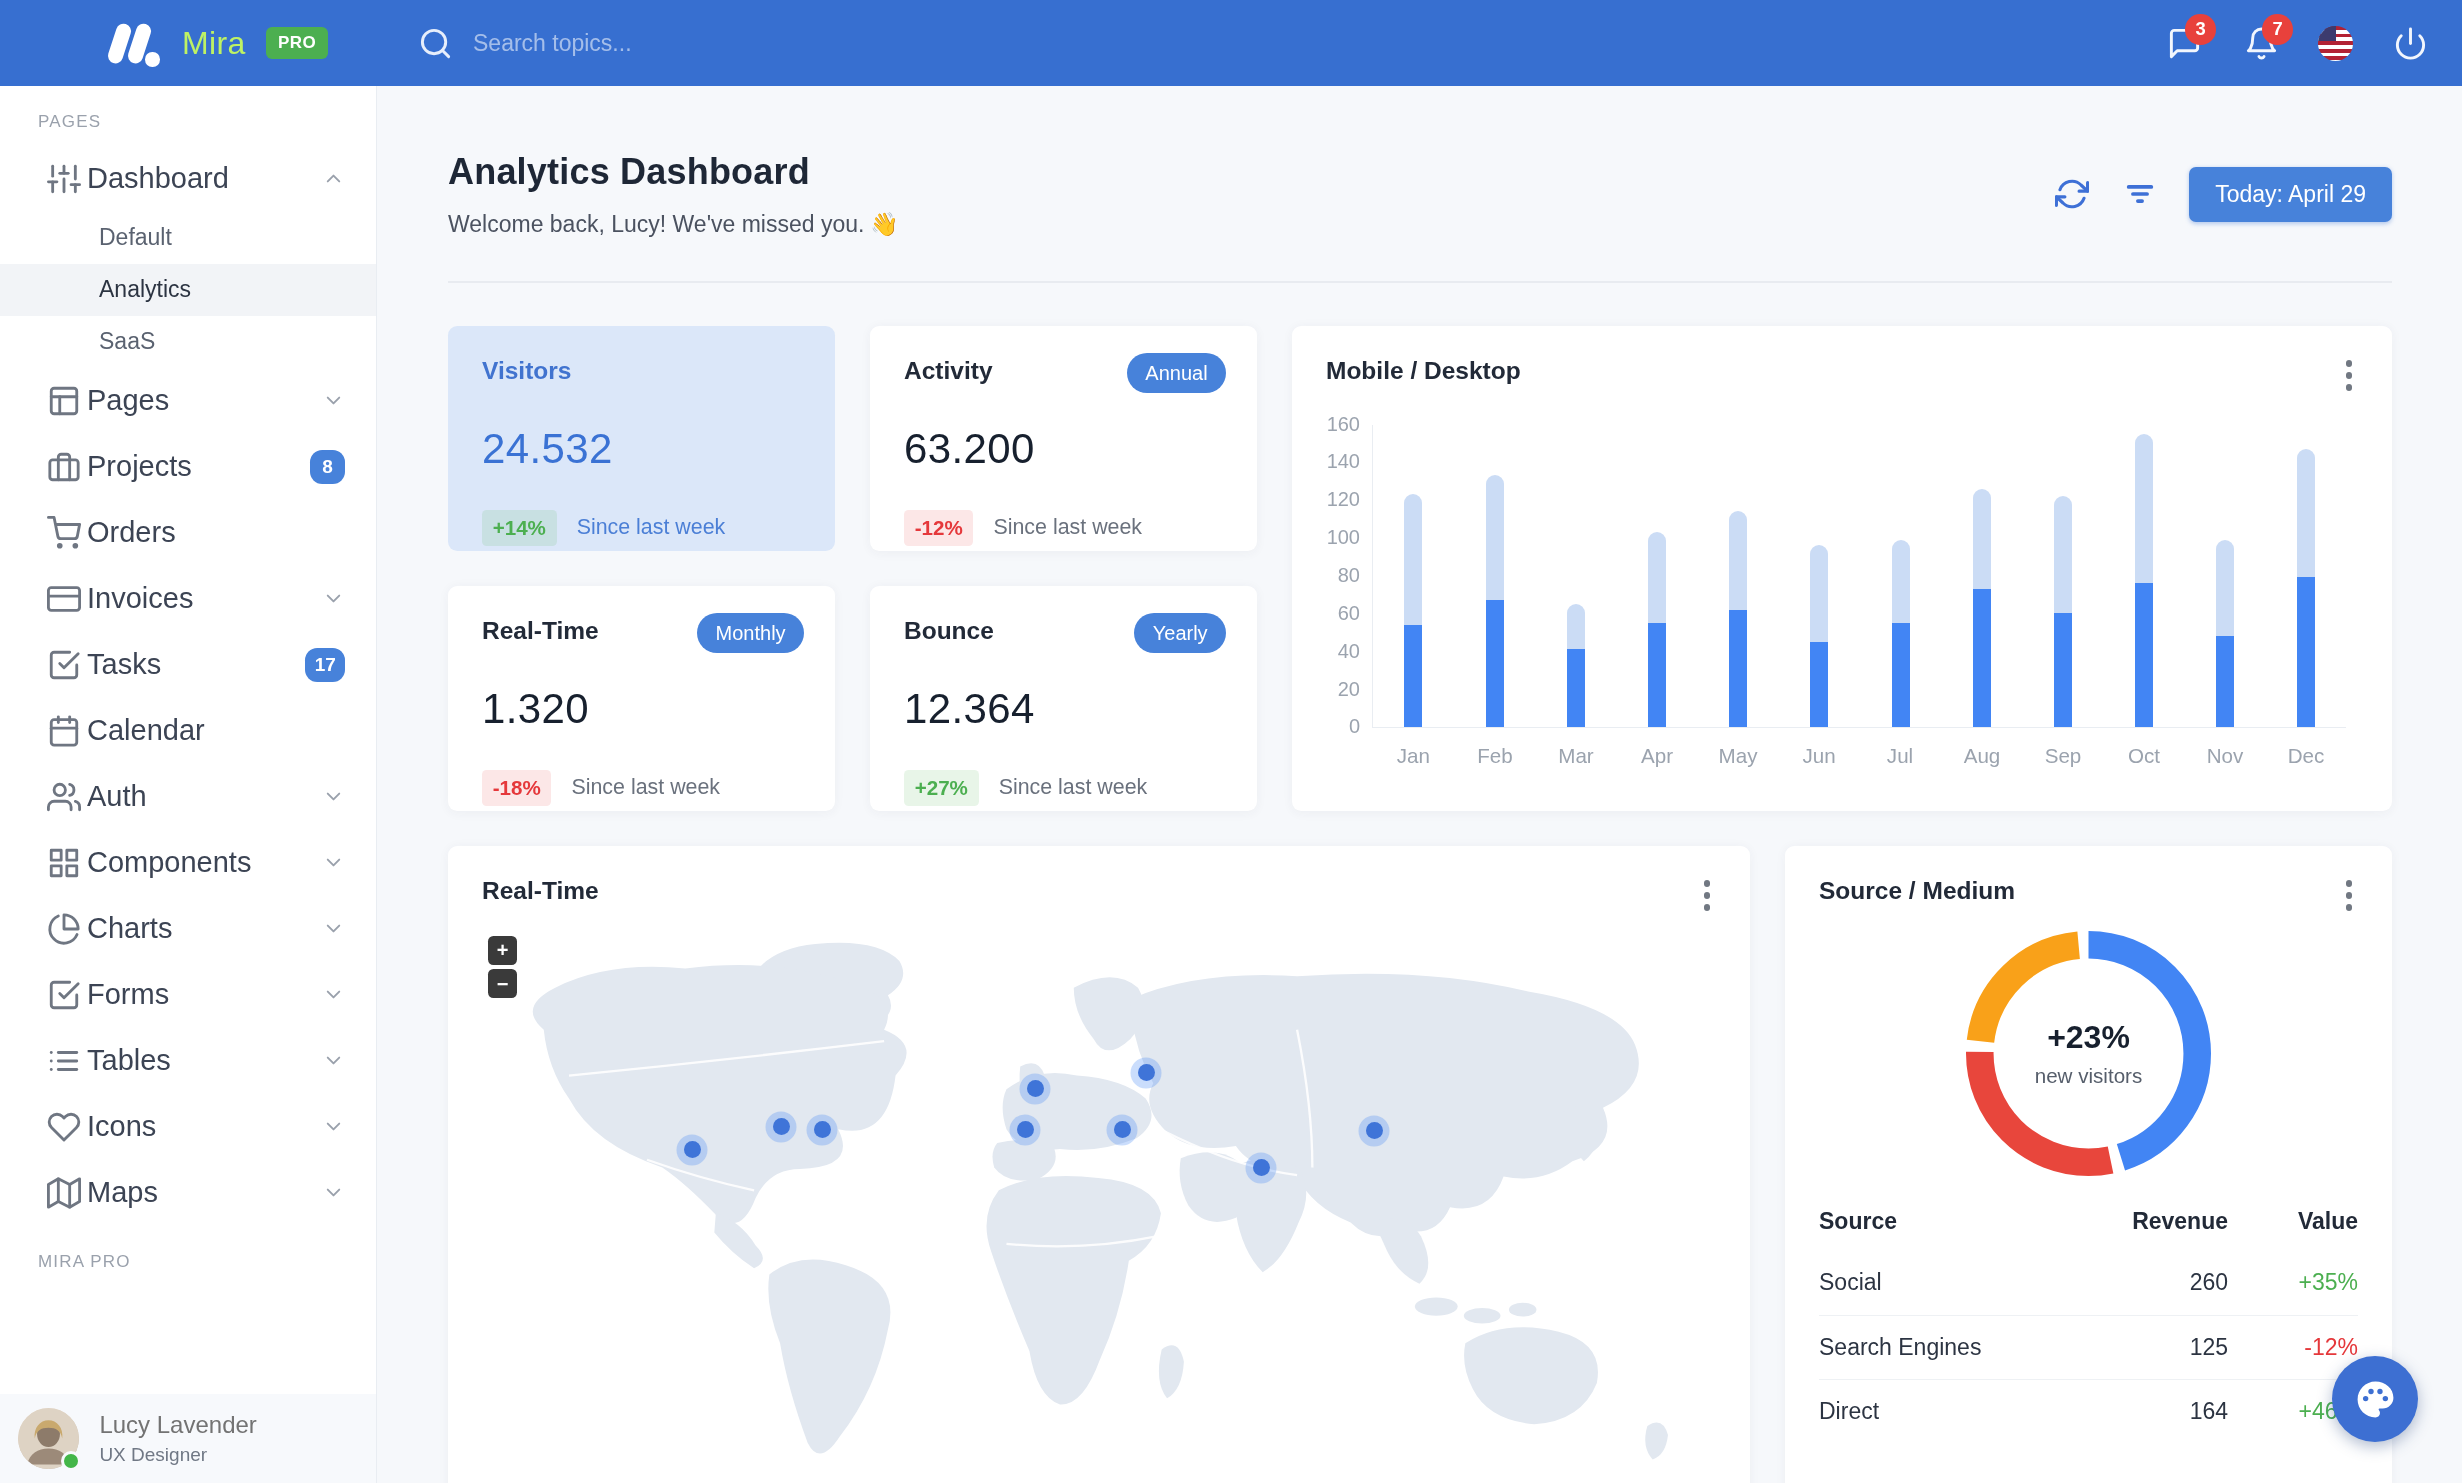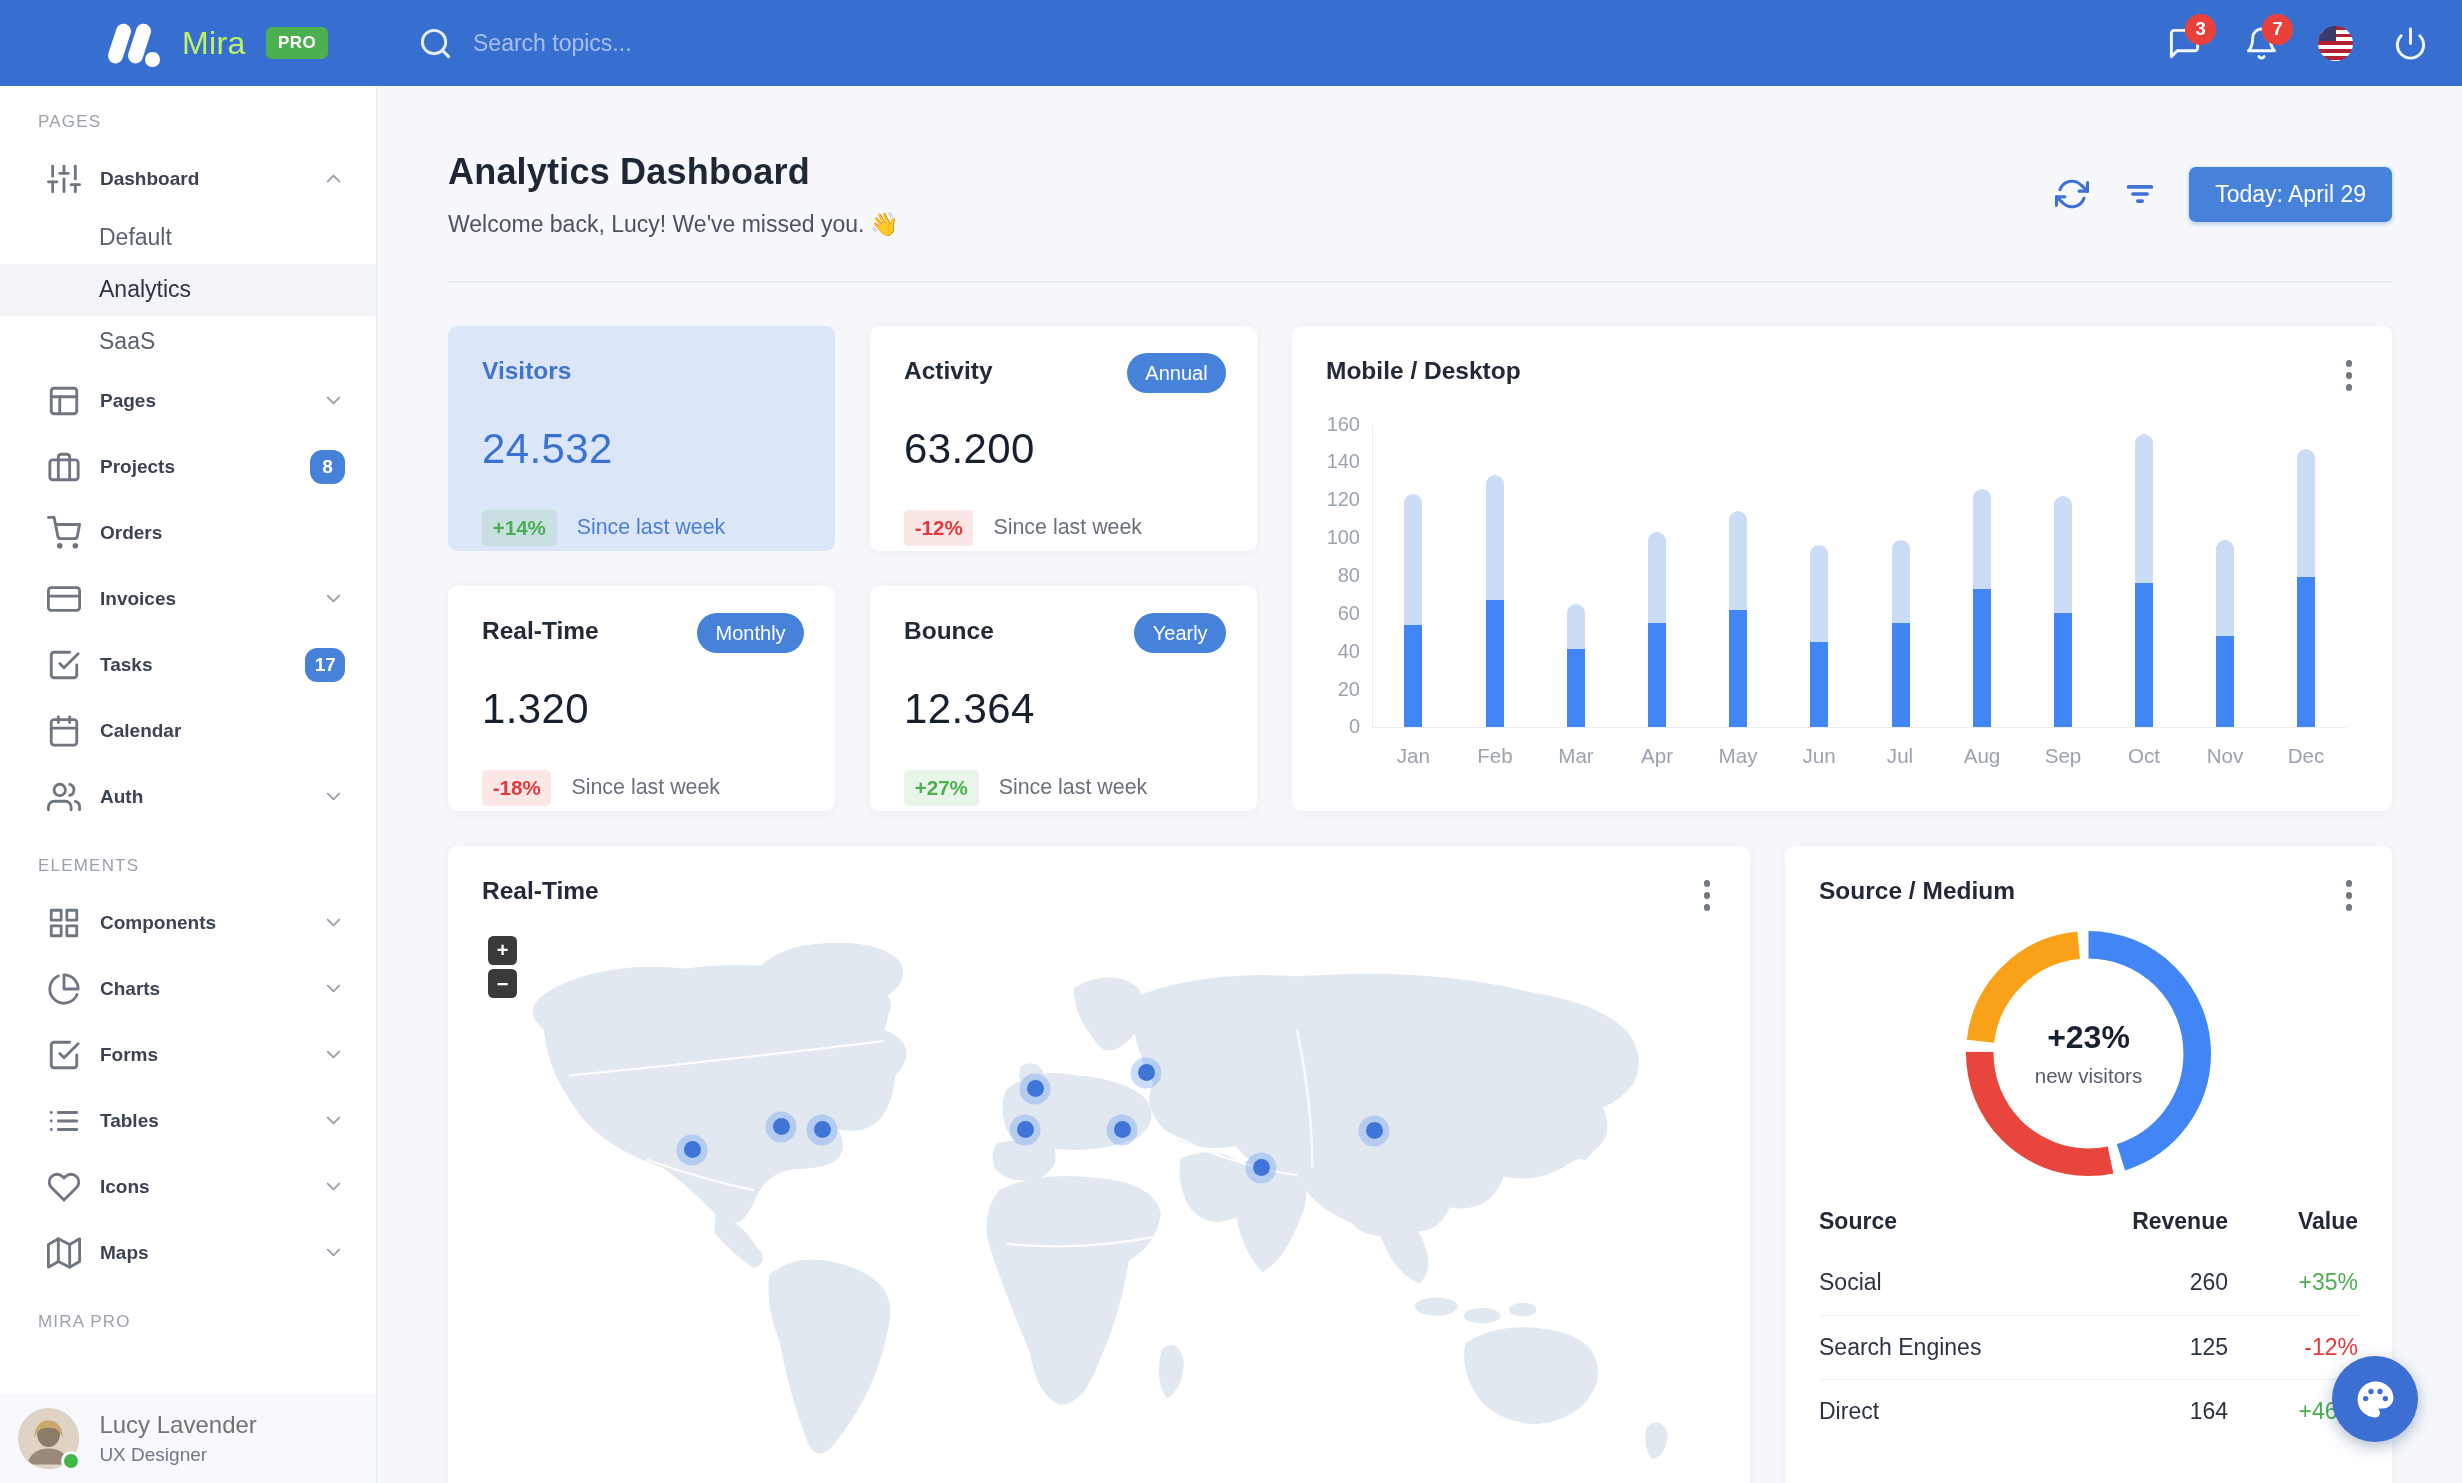--- a/index.html
+++ b/index.html
@@ -36,21 +36,21 @@
   .flag .canton { position:absolute; left:0; top:0; width:18.4px; height:15.3px; background:#3c3b6e; }
 
   
   .sidebar { position:absolute; top:86px; left:0; width:377px; bottom:0; background:#ffffff;
     border-right:1.5px solid #e9edf2; }
   .section-label { font-size:17px; color:#9aa1ac; letter-spacing:1.2px; font-weight:500;
     padding:26px 0 13.8px 38px; }
   .side-item { height:66px; display:flex; align-items:center; padding-left:47px; cursor:pointer; }
   .side-item .s-icon { width:34px; height:34px; color:#6f7682; flex:none; }
   .side-item .s-icon svg { width:34px; height:34px; }
-  .side-item .s-label { font-size:19px; color:#3c4454; margin-left:19px; font-weight:700; }
+  .side-item .s-label { font-size:29px; color:#3c4454; margin-left:6px; font-weight:400; }
   .side-sub { height:52px; display:flex; align-items:center; padding-left:99px; cursor:pointer; }
   .side-sub .s-label { font-size:23px; color:#5a6270; }
   .side-sub.active { background:#f2f4f7; }
   .side-sub.active .s-label { color:#2c3442; }
   .chev { margin-left:auto; margin-right:31px; width:23px; height:23px; color:#9aa1ac; flex:none; }
   .chev svg { width:23px; height:23px; }
   .side-badge { margin-left:auto; margin-right:31px; background:#4782da; color:#fff; font-size:19px;
     font-weight:600; min-width:35px; height:34px; border-radius:12.2px; display:flex; align-items:center;
     justify-content:center; padding:0 9.2px; }
   .sidebar-footer { position:absolute; left:0; right:0; bottom:0; height:89px; background:#f7f9fc;
@@ -285,21 +285,20 @@
             <path d="M17 21v-2a4 4 0 0 0-4-4H5a4 4 0 0 0-4 4v2"></path>
             <circle cx="9" cy="7" r="4"></circle>
             <path d="M23 21v-2a4 4 0 0 0-3-3.87"></path>
             <path d="M16 3.13a4 4 0 0 1 0 7.75"></path>
           </svg></div>
         <span class="s-label">Auth</span>
         <div class="chev"><svg viewBox="0 0 24 24" fill="none" stroke="currentColor" stroke-width="2" stroke-linecap="round" stroke-linejoin="round">
             <polyline points="6 9 12 15 18 9"></polyline>
           </svg></div>
       </div>
-      <div class="section-label">ELEMENTS</div>
       <div class="side-item">
         <div class="s-icon"><svg viewBox="0 0 24 24" fill="none" stroke="currentColor" stroke-width="2" stroke-linecap="round" stroke-linejoin="round">
             <rect x="3" y="3" width="7" height="7"></rect>
             <rect x="14" y="3" width="7" height="7"></rect>
             <rect x="14" y="14" width="7" height="7"></rect>
             <rect x="3" y="14" width="7" height="7"></rect>
           </svg></div>
         <span class="s-label">Components</span>
         <div class="chev"><svg viewBox="0 0 24 24" fill="none" stroke="currentColor" stroke-width="2" stroke-linecap="round" stroke-linejoin="round">
             <polyline points="6 9 12 15 18 9"></polyline>

